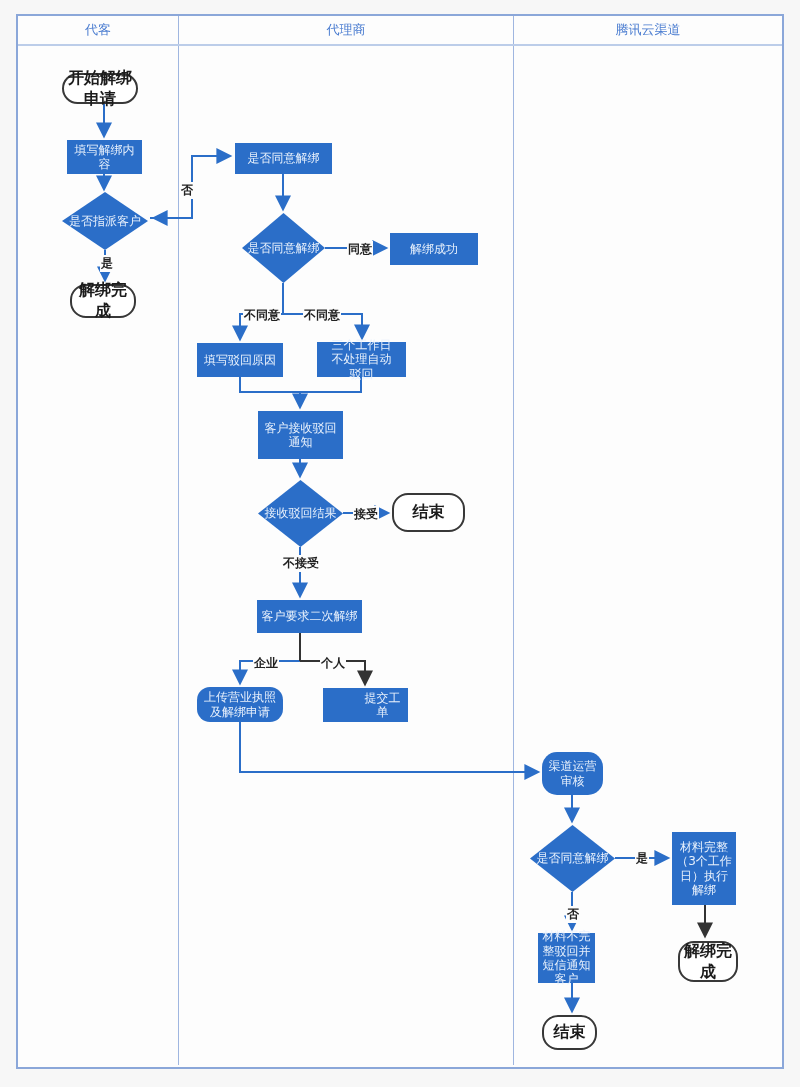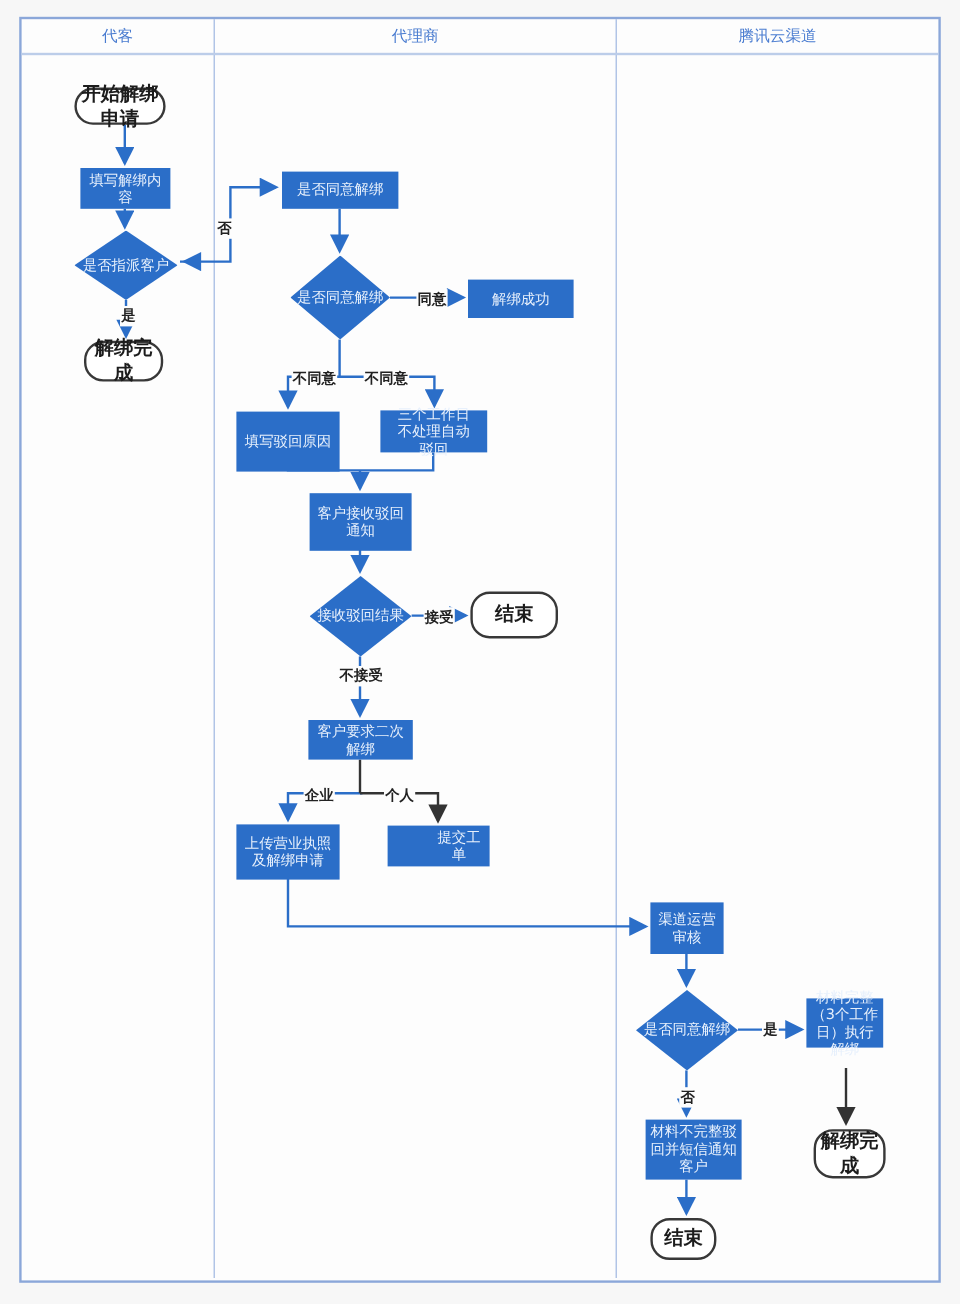--- a/index.html
+++ b/index.html
@@ -51,32 +51,32 @@
   }
 
   
   .n-start{left:62px;top:73px;width:76px;height:31px;}
   .n-fill{left:67px;top:140px;width:75px;height:34px;text-align:center;}
   .n-d1{left:62px;top:192px;width:86px;height:58px;}
   .n-done1{left:70px;top:284px;width:66px;height:34px;}
   .n-review{left:235px;top:143px;width:97px;height:31px;}
   .n-d2{left:242px;top:213px;width:83px;height:70px;}
   .n-success{left:390px;top:233px;width:88px;height:32px;}
-  .n-reason{left:197px;top:343px;width:86px;height:50px;}
+  .n-reason{left:197px;top:343px;width:86px;height:34px;}
   .n-auto{left:317px;top:342px;width:89px;height:35px;padding:0 14px;}
   .n-notice{left:258px;top:411px;width:85px;height:48px;}
   .n-d3{left:258px;top:480px;width:85px;height:67px;}
   .n-end1{left:392px;top:493px;width:73px;height:39px;}
-  .n-second{left:257px;top:600px;width:87px;height:33px;}
-  .n-upload{left:197px;top:687px;width:86px;height:46px;padding:0 4px;}
+  .n-second{left:257px;top:600px;width:105px;height:33px;}
+  .n-upload{left:197px;top:687px;width:86px;height:35px;padding:0 4px;border-radius:13px;}
   .n-ticket{left:323px;top:688px;width:85px;height:34px;padding-left:36px;}
-  .n-channel{left:542px;top:752px;width:61px;height:43px;}
+  .n-channel{left:542px;top:752px;width:61px;height:43px;border-radius:15px;}
   .n-d4{left:530px;top:825px;width:85px;height:67px;}
-  .n-complete{left:672px;top:832px;width:64px;height:41px;padding:0 3px;}
-  .n-incomplete{left:538px;top:933px;width:80px;height:50px;}
+  .n-complete{left:672px;top:832px;width:64px;height:73px;padding:0 3px;}
+  .n-incomplete{left:538px;top:933px;width:57px;height:50px;}
   .n-done2{left:678px;top:941px;width:60px;height:41px;}
   .n-end2{left:542px;top:1015px;width:55px;height:35px;}
 
   
   .el-yes1{left:100px;top:255px;}
   .el-no1{left:180px;top:182px;}
   .el-agree{left:347px;top:241px;}
   .el-disagreeL{left:243px;top:307px;}
   .el-disagreeR{left:303px;top:307px;}
   .el-accept{left:353px;top:506px;}

